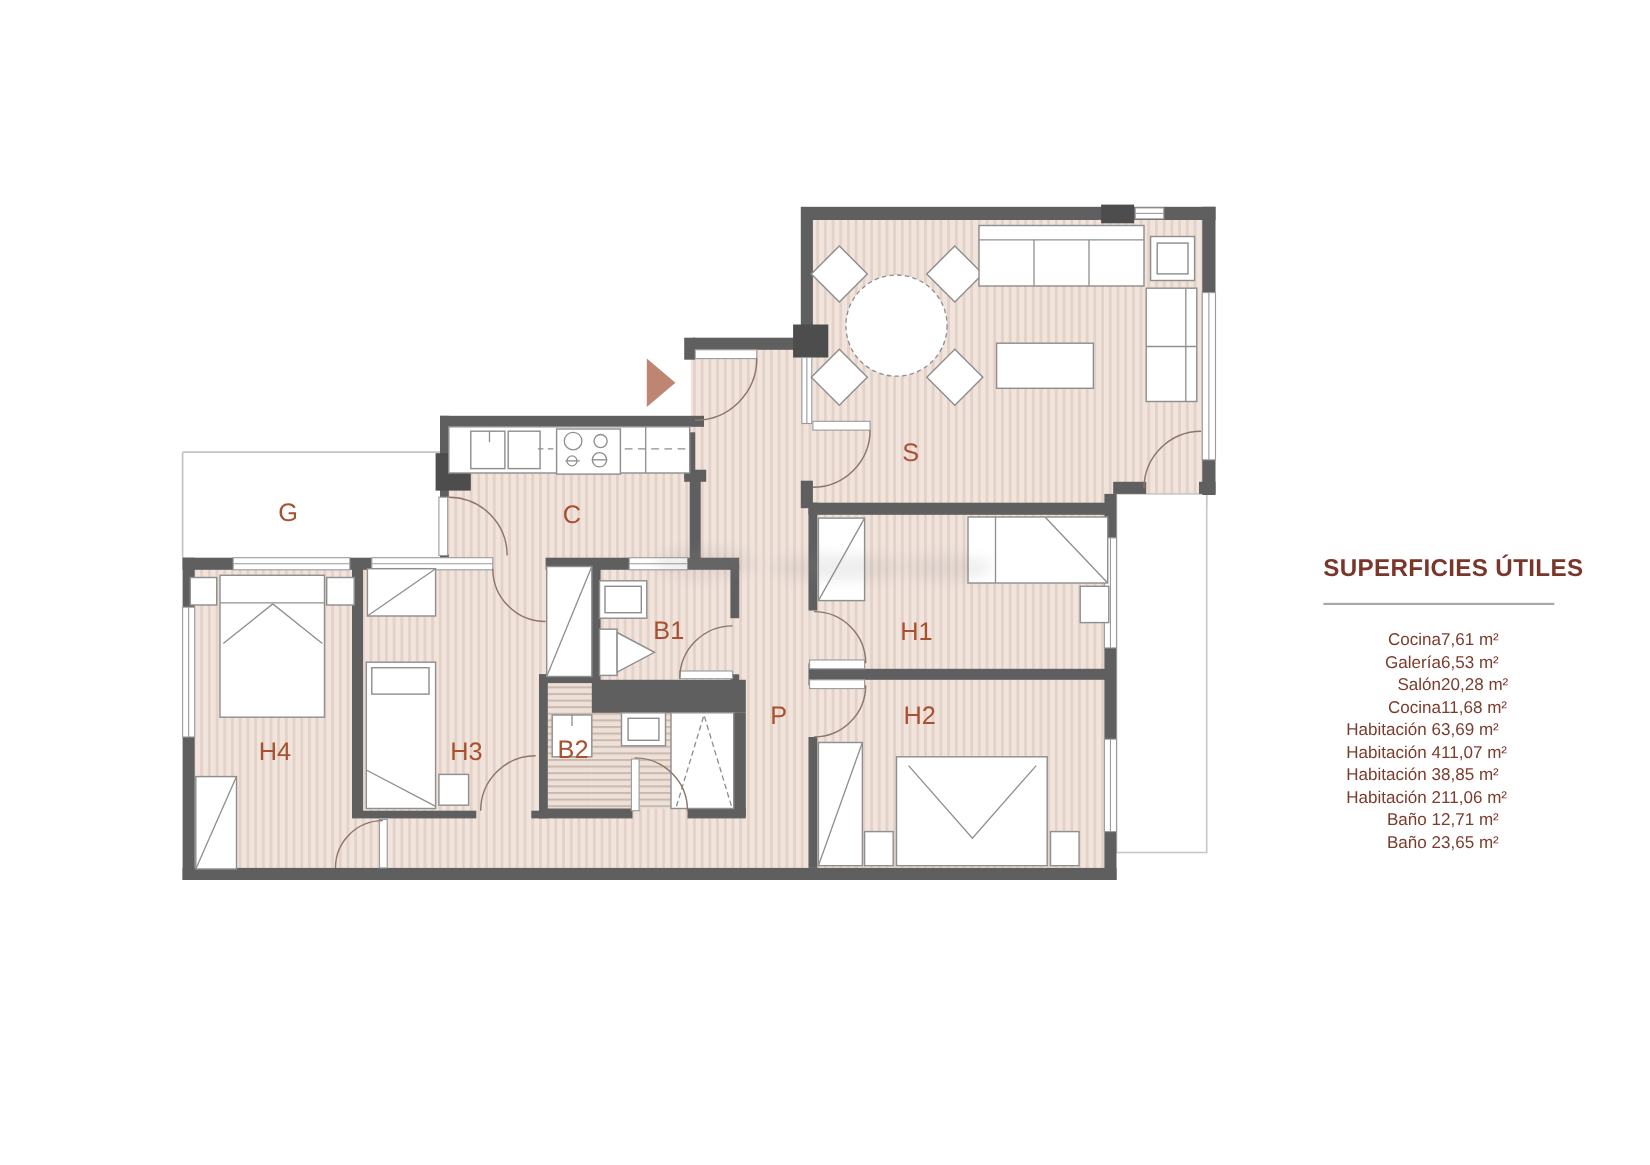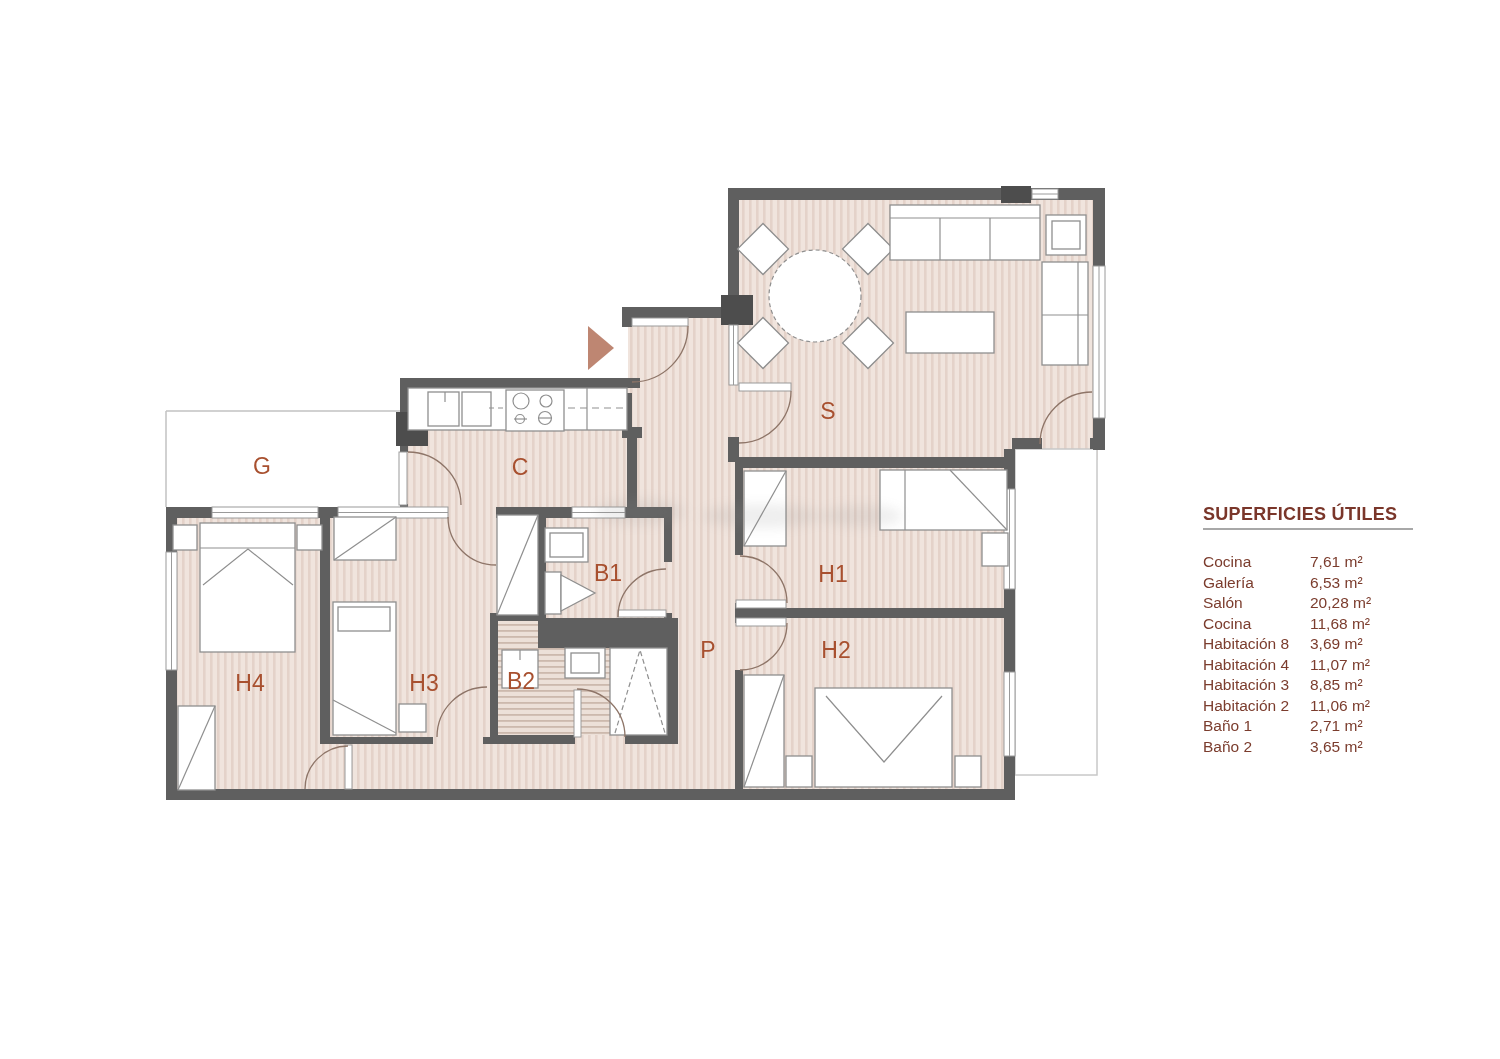--- a/index.html
+++ b/index.html
@@ -11,23 +11,23 @@
   .win rect{fill:#ffffff;stroke:#9a9a9a;stroke-width:1;}
   .win line{stroke:#9a9a9a;stroke-width:1;}
   .furn{fill:#ffffff;stroke:#8f8f8f;stroke-width:1.3;}
   .furnline{stroke:#8f8f8f;stroke-width:1.2;fill:none;}
   .leaf{fill:#ffffff;stroke:#9a9a9a;stroke-width:1;}
   .thinline{stroke:#c2c2c2;stroke-width:1.5;fill:none;}
   .labels text{font-family:"Liberation Sans",sans-serif;font-size:23px;}
 
   
   .legend{position:absolute;left:1203px;top:504px;width:210px;}
-  .legend .ttl{font-size:18px;font-weight:bold;color:#7a362a;letter-spacing:.3px;
-               padding-bottom:3px;border-bottom:2px solid #a8a8a8;white-space:nowrap;}
-  .legend .rows{margin-top:22px;}
+  .legend .ttl{font-size:22px;font-weight:bold;color:#7a362a;letter-spacing:.3px;
+               padding-bottom:18px;border-bottom:2px solid #a8a8a8;white-space:nowrap;}
+  .legend .rows{margin-top:22px;text-align:right;}
   .legend .row{display:flex;font-size:15.5px;color:#7b3c2d;line-height:20.5px;white-space:nowrap;}
   .legend .row .nm{width:107px;flex:none;}
 </style>
 </head>
 <body>
 
 <div class="canvas">
 
 <svg width="1500" height="1059" viewBox="0 0 1500 1059">
   <defs>
@@ -342,21 +342,21 @@
     </div>
     <div class="row">
       <span class="nm">Salón</span>
       <span class="ar">20,28 m²</span>
     </div>
     <div class="row">
       <span class="nm">Cocina</span>
       <span class="ar">11,68 m²</span>
     </div>
     <div class="row">
-      <span class="nm">Habitación 8</span>
+      <span class="nm">Habitación 6</span>
       <span class="ar">3,69 m²</span>
     </div>
     <div class="row">
       <span class="nm">Habitación 4</span>
       <span class="ar">11,07 m²</span>
     </div>
     <div class="row">
       <span class="nm">Habitación 3</span>
       <span class="ar">8,85 m²</span>
     </div>

